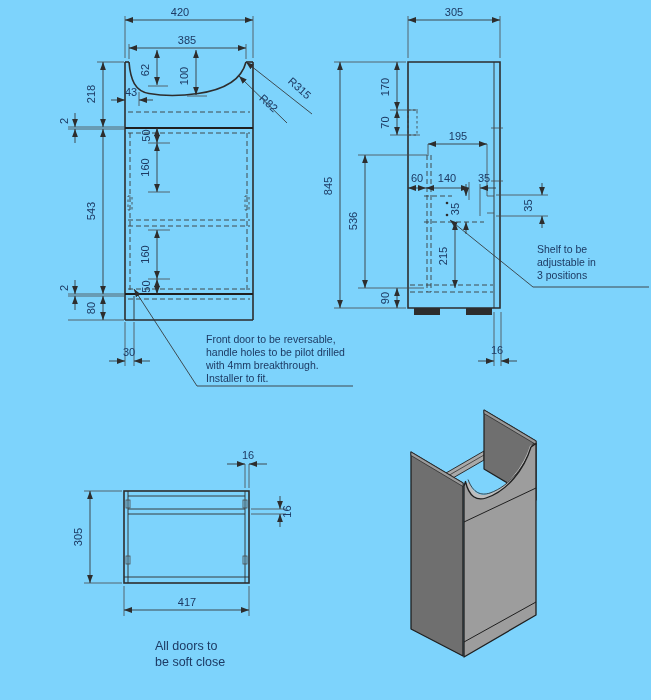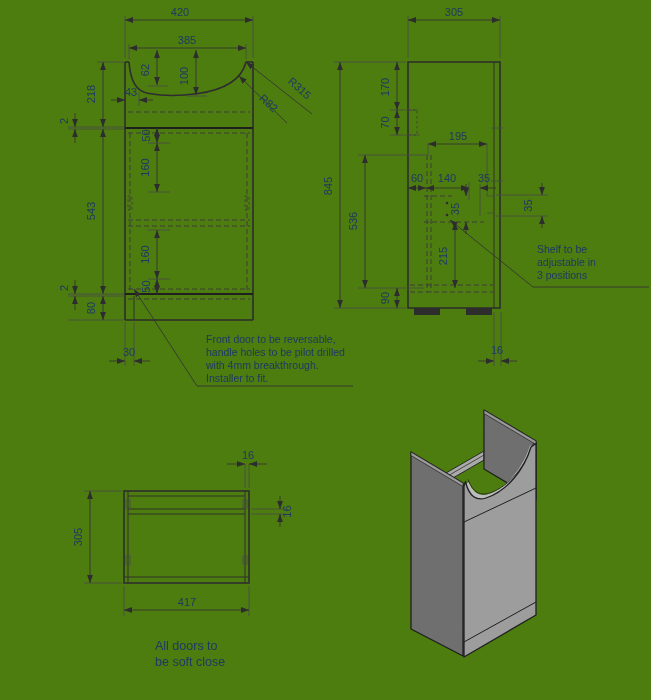--- a/index.html
+++ b/index.html
@@ -1,16 +1,16 @@
 <!DOCTYPE html>
 <html><head>
 <meta charset="utf-8">
 <style>
   html,body{margin:0;padding:0;background:#ffffff;}
-  .stage{position:relative;width:651px;height:700px;background:#4d7c0f;overflow:hidden;
+  .stage{position:relative;width:651px;height:700px;background:#7dd3fc;overflow:hidden;
          font-family:"Liberation Sans", sans-serif;}
   svg{display:block}
   .ln{stroke:#2d2d2d;stroke-width:1.6;fill:none;}
   .th{stroke:#1f1f1f;stroke-width:2.2;fill:none;}
   .tn{stroke:#2d2d2d;stroke-width:0.9;fill:none;}
   .hid{stroke:#3a3a3a;stroke-width:0.9;fill:none;stroke-dasharray:5,3;}
   .hid2{stroke:#3a3a3a;stroke-width:0.8;fill:none;stroke-dasharray:2.5,2.5;}
   .ext{stroke:#4a4a4a;stroke-width:0.8;fill:none;}
   .dim{stroke:#333333;stroke-width:0.85;fill:none;}
   text{fill:#1d3a63;font-size:11px;}

